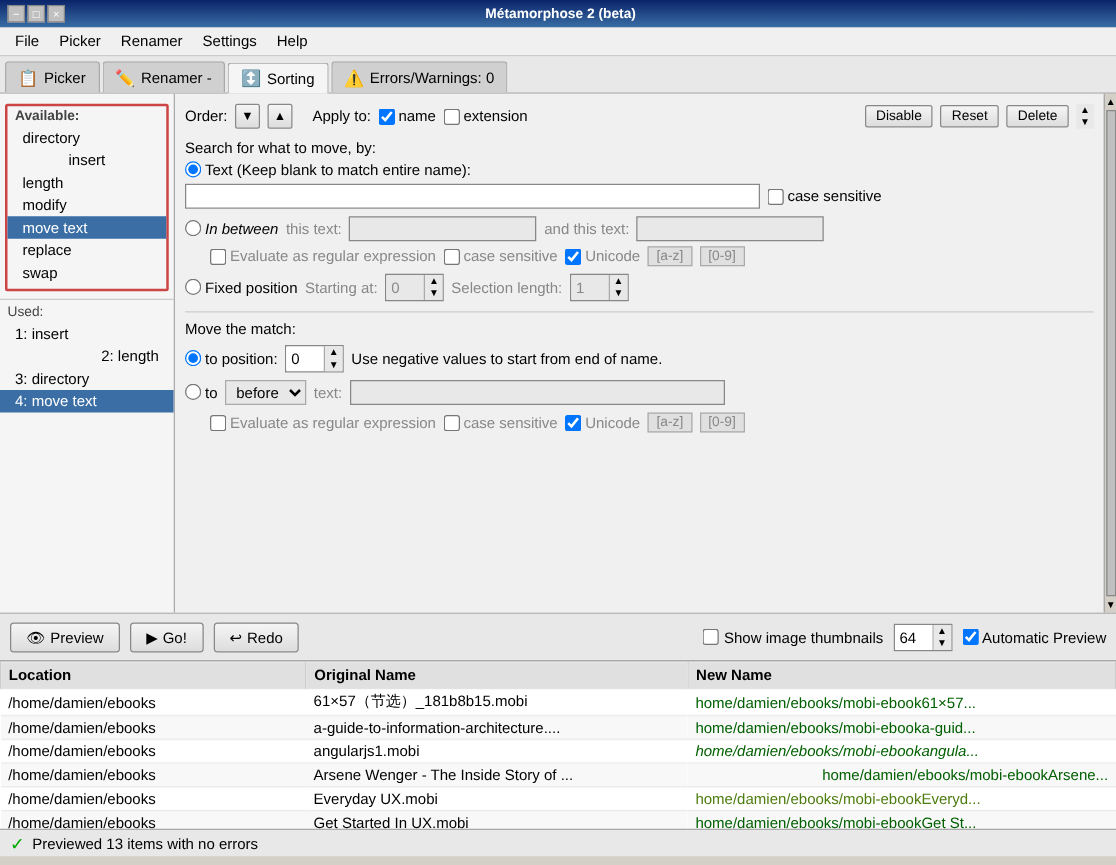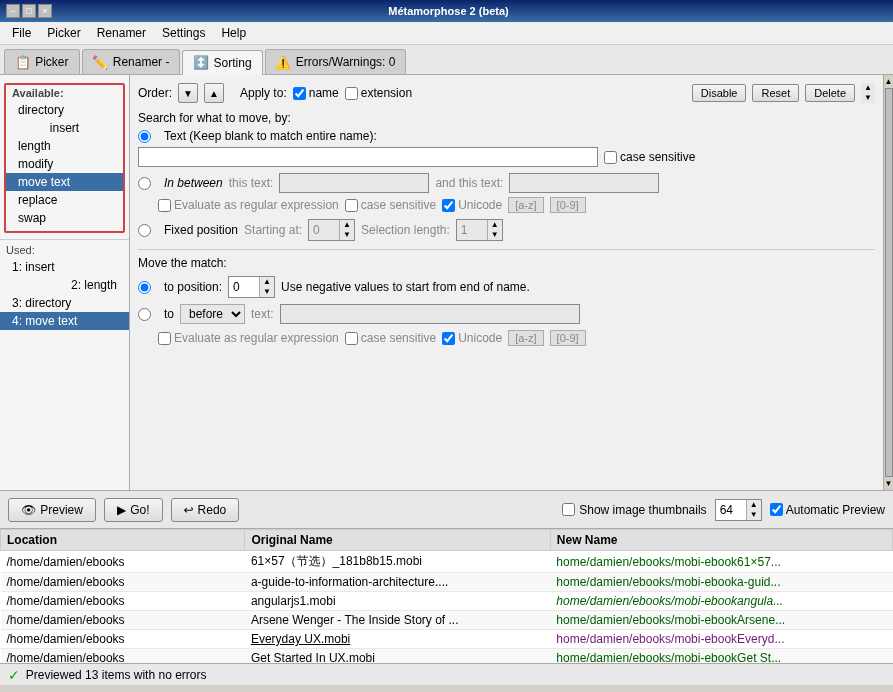--- a/index.html
+++ b/index.html
@@ -155,22 +155,22 @@
     .checkbox-label {
       display: flex;
       align-items: center;
       gap: 3px;
       font-size: 12px;
       cursor: pointer;
     }
 
     .radio-label {
       display: flex;
-      align-items: flex-end;
-      gap: 13px;
+      align-items: flex-start;
+      gap: 3px;
       font-size: 12px;
       cursor: pointer;
     }
 
     input[type="text"] {
       border: 1px solid #888;
       padding: 2px 4px;
       font-size: 12px;
       background: white;
     }
@@ -366,21 +366,21 @@
     <span>Sorting</span>
   </div>
   <div class="tab">
     <span class="tab-icon">⚠️</span>
     <span>Errors/Warnings: 0</span>
   </div>
 </div>
 
 <div class="content-area" style="height: 415px; display:flex;">
 
-  <div class="left-panel" style="width:130px; border-right:1px solid #aaa; overflow-y:auto; background:#f5f5f5;">
+  <div class="left-panel" style="width:140px; border-right:1px solid #aaa; overflow-y:auto; background:#f5f5f5;">
     <div class="available-box" style="margin:4px 4px 2px 4px; border:2px solid #cc4444; border-radius:2px; padding-bottom:4px;">
       <div class="left-panel-section" style="padding:2px 6px; font-weight:bold; font-size:11px;">Available:</div>
       <div class="left-panel-item" style="padding:2px 12px; font-size:12px; cursor:pointer;">directory</div>
       <div class="left-panel-item" style="padding:2px 12px; font-size:12px; cursor:pointer;text-align:center;">insert</div>
       <div class="left-panel-item" style="padding:2px 12px; font-size:12px; cursor:pointer;">length</div>
       <div class="left-panel-item" style="padding:2px 12px; font-size:12px; cursor:pointer;">modify</div>
       <div class="left-panel-item selected" style="padding:2px 12px; font-size:12px; cursor:pointer; background:#3a6ea5; color:white;">move text</div>
       <div class="left-panel-item" style="padding:2px 12px; font-size:12px; cursor:pointer;">replace</div>
       <div class="left-panel-item" style="padding:2px 12px; font-size:12px; cursor:pointer;">swap</div>
     </div>
@@ -595,26 +595,26 @@
           <td style="color: rgb(0, 96, 0); max-width: 280px; overflow: hidden; text-overflow: ellipsis;">home/damien/ebooks/mobi-ebooka-guid...</td>
         </tr>
         <tr>
           <td style="max-width: 200px; overflow: hidden; text-overflow: ellipsis;">/home/damien/ebooks</td>
           <td style="max-width: 250px; overflow: hidden; text-overflow: ellipsis;">angularjs1.mobi</td>
           <td style="color: rgb(0, 96, 0); max-width: 280px; overflow: hidden; text-overflow: ellipsis; font-style: italic;">home/damien/ebooks/mobi-ebookangula...</td>
         </tr>
         <tr>
           <td style="max-width: 200px; overflow: hidden; text-overflow: ellipsis;">/home/damien/ebooks</td>
           <td style="max-width: 250px; overflow: hidden; text-overflow: ellipsis;">Arsene Wenger - The Inside Story of ...</td>
-          <td style="color: rgb(0, 96, 0); max-width: 280px; overflow: hidden; text-overflow: ellipsis;">home/damien/ebooks/mobi-ebookArsene...</td>
+          <td style="color: rgb(0, 96, 0); max-width: 280px; overflow: hidden; text-overflow: ellipsis; text-align: right;">home/damien/ebooks/mobi-ebookArsene...</td>
         </tr>
         <tr>
           <td style="max-width: 200px; overflow: hidden; text-overflow: ellipsis;">/home/damien/ebooks</td>
-          <td style="max-width: 250px; overflow: hidden; text-overflow: ellipsis; text-decoration: underline;">Everyday UX.mobi</td>
-          <td style="color: #701a75; max-width: 280px; overflow: hidden; text-overflow: ellipsis;">home/damien/ebooks/mobi-ebookEveryd...</td>
+          <td style="max-width: 250px; overflow: hidden; text-overflow: ellipsis;">Everyday UX.mobi</td>
+          <td style="color: #4d7c0f; max-width: 280px; overflow: hidden; text-overflow: ellipsis;">home/damien/ebooks/mobi-ebookEveryd...</td>
         </tr>
         <tr>
           <td style="max-width: 200px; overflow: hidden; text-overflow: ellipsis;">/home/damien/ebooks</td>
           <td style="max-width: 250px; overflow: hidden; text-overflow: ellipsis;">Get Started In UX.mobi</td>
           <td style="color: rgb(0, 96, 0); max-width: 280px; overflow: hidden; text-overflow: ellipsis;">home/damien/ebooks/mobi-ebookGet St...</td>
         </tr>
       </tbody>
   </table>
 </div>
 

